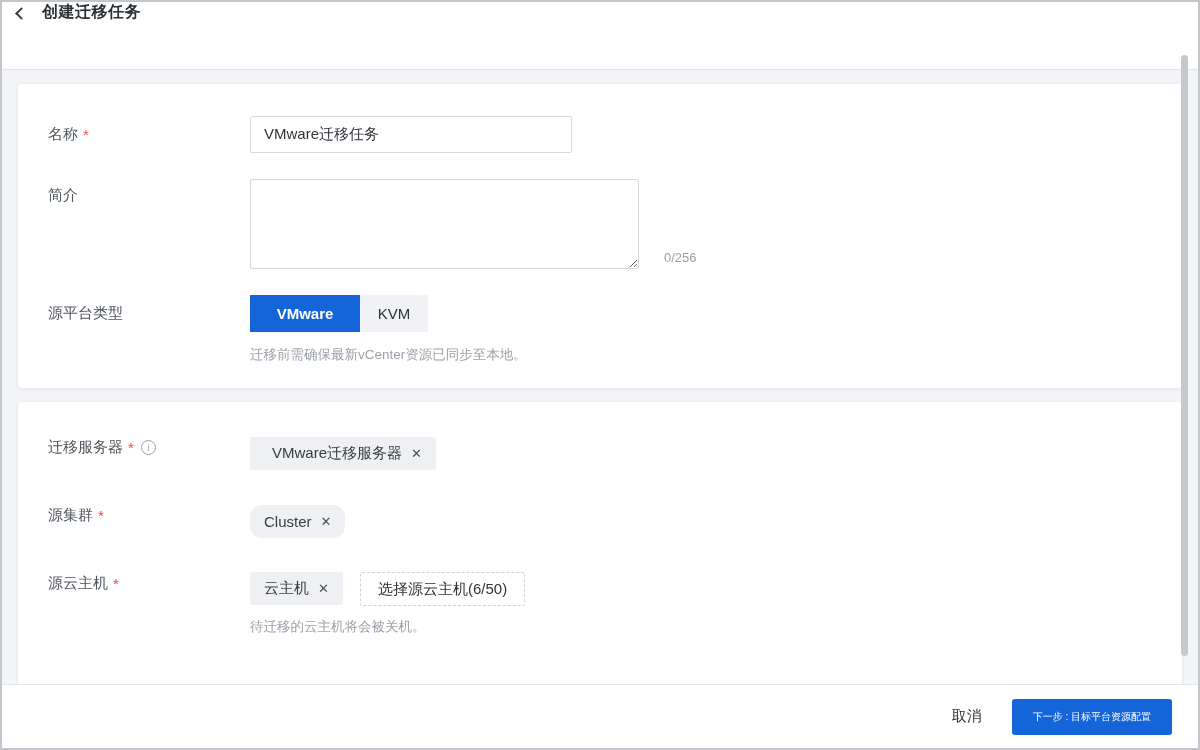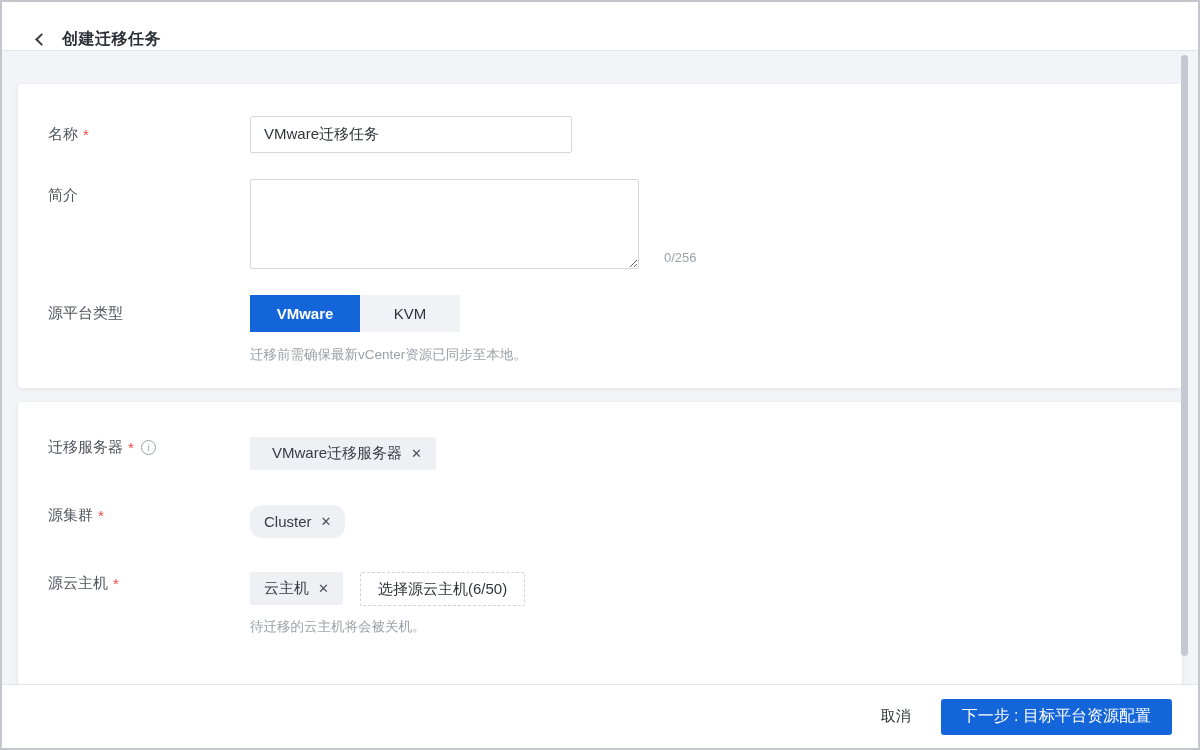--- a/index.html
+++ b/index.html
@@ -6,23 +6,23 @@
   html,body { width:1200px; height:750px; }
   body { font-family: "Liberation Sans", "DejaVu Sans", sans-serif; }
 
   .frame {
     position: relative; width: 1200px; height: 750px;
     background: #f2f4f7; border: 2px solid #c3c6cb; overflow: hidden;
   }
 
   
   .page-header {
-    position: absolute; top: 0; left: 0; right: 0; height: 49px;
+    position: absolute; top: 0; left: 0; right: 0; height: 68px;
     background: #fff; border-bottom: 1px solid #e3e5e9;
-    display: flex; align-items: flex-end; padding-left: 28px;
+    display: flex; align-items: flex-start; padding-left: 8px;
   }
   .back-btn {
     background: none; border: none; cursor: pointer; width: 22px; height: 22px;
     display: inline-flex; align-items: center; justify-content: center;
   }
   .chev {
     width: 9px; height: 9px;
     border-left: 2px solid #3a3f46; border-bottom: 2px solid #3a3f46;
     transform: rotate(45deg); display: inline-block;
   }
@@ -60,21 +60,21 @@
     font-family: inherit;
   }
   .counter { position: absolute; left: 646px; top: 166px; font-size: 13px; color: #9ba1a9; }
 
   .seg { position: absolute; left: 232px; top: 211px; display: flex; }
   .seg-btn {
     height: 37px; border: none; cursor: pointer; font-size: 15px; font-family: inherit;
     display: inline-flex; align-items: center; justify-content: center;
   }
   .seg-btn.active { width: 110px; background: var(--primary); color: #fff; font-weight: 600; }
-  .seg-btn.plain  { width: 100px;  background: #f0f2f5; color: #2f343a; }
+  .seg-btn.plain  { width: 68px;  background: #f0f2f5; color: #2f343a; }
 
   .hint { position: absolute; left: 232px; font-size: 13.5px; color: #9ba1a9; white-space: nowrap; }
   .hint-platform { top: 262px; }
   .hint-host { top: 216px; }
 
   .tag {
     position: absolute; left: 232px; height: 33px; background: #eef0f3; border-radius: 2px;
     display: inline-flex; align-items: center; padding: 0 14px; font-size: 15px; color: #383d44;
     white-space: nowrap;
   }
@@ -99,21 +99,21 @@
     background: #fff; border-top: 1px solid #e3e5e9;
     display: flex; align-items: center; justify-content: flex-end;
     gap: 24px; padding-right: 26px;
   }
   .cancel-btn {
     background: none; border: none; font-size: 15px; color: #2f343a; cursor: pointer;
     font-family: inherit; padding: 8px 6px;
   }
   .primary-btn {
     height: 36px; padding: 0 21px; background: var(--primary); color: #fff;
-    border: none; border-radius: 3px; font-size: 16px; cursor: pointer; font-family: inherit;
+    border: none; border-radius: 3px; font-size: 10px; cursor: pointer; font-family: inherit;
     display: inline-flex; align-items: center;
   }
 </style>
 </head>
 <body>
 
 <div class="frame" style="--primary:#1465D9;">
 
   <div class="page-header">
     <button class="back-btn">

